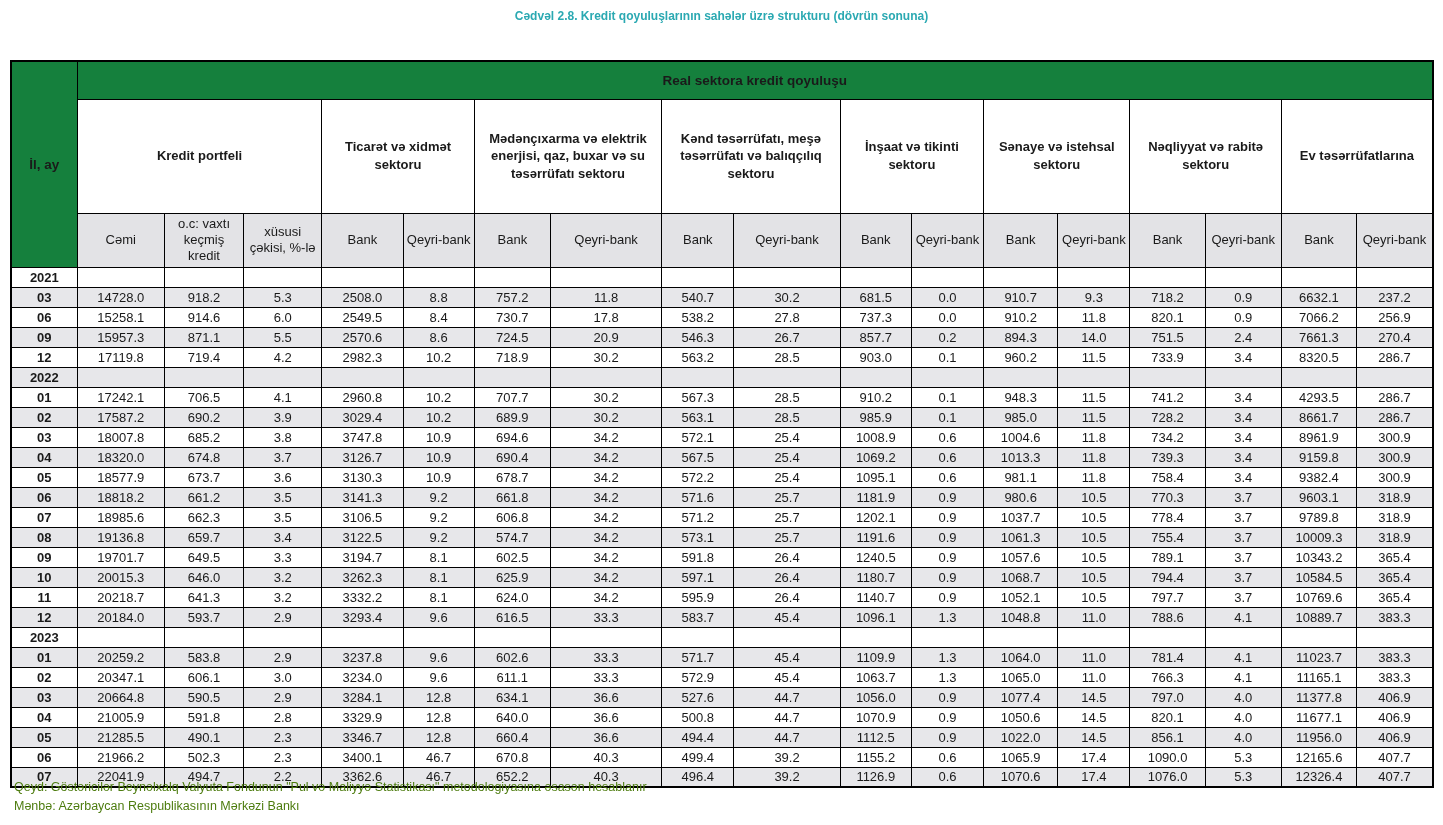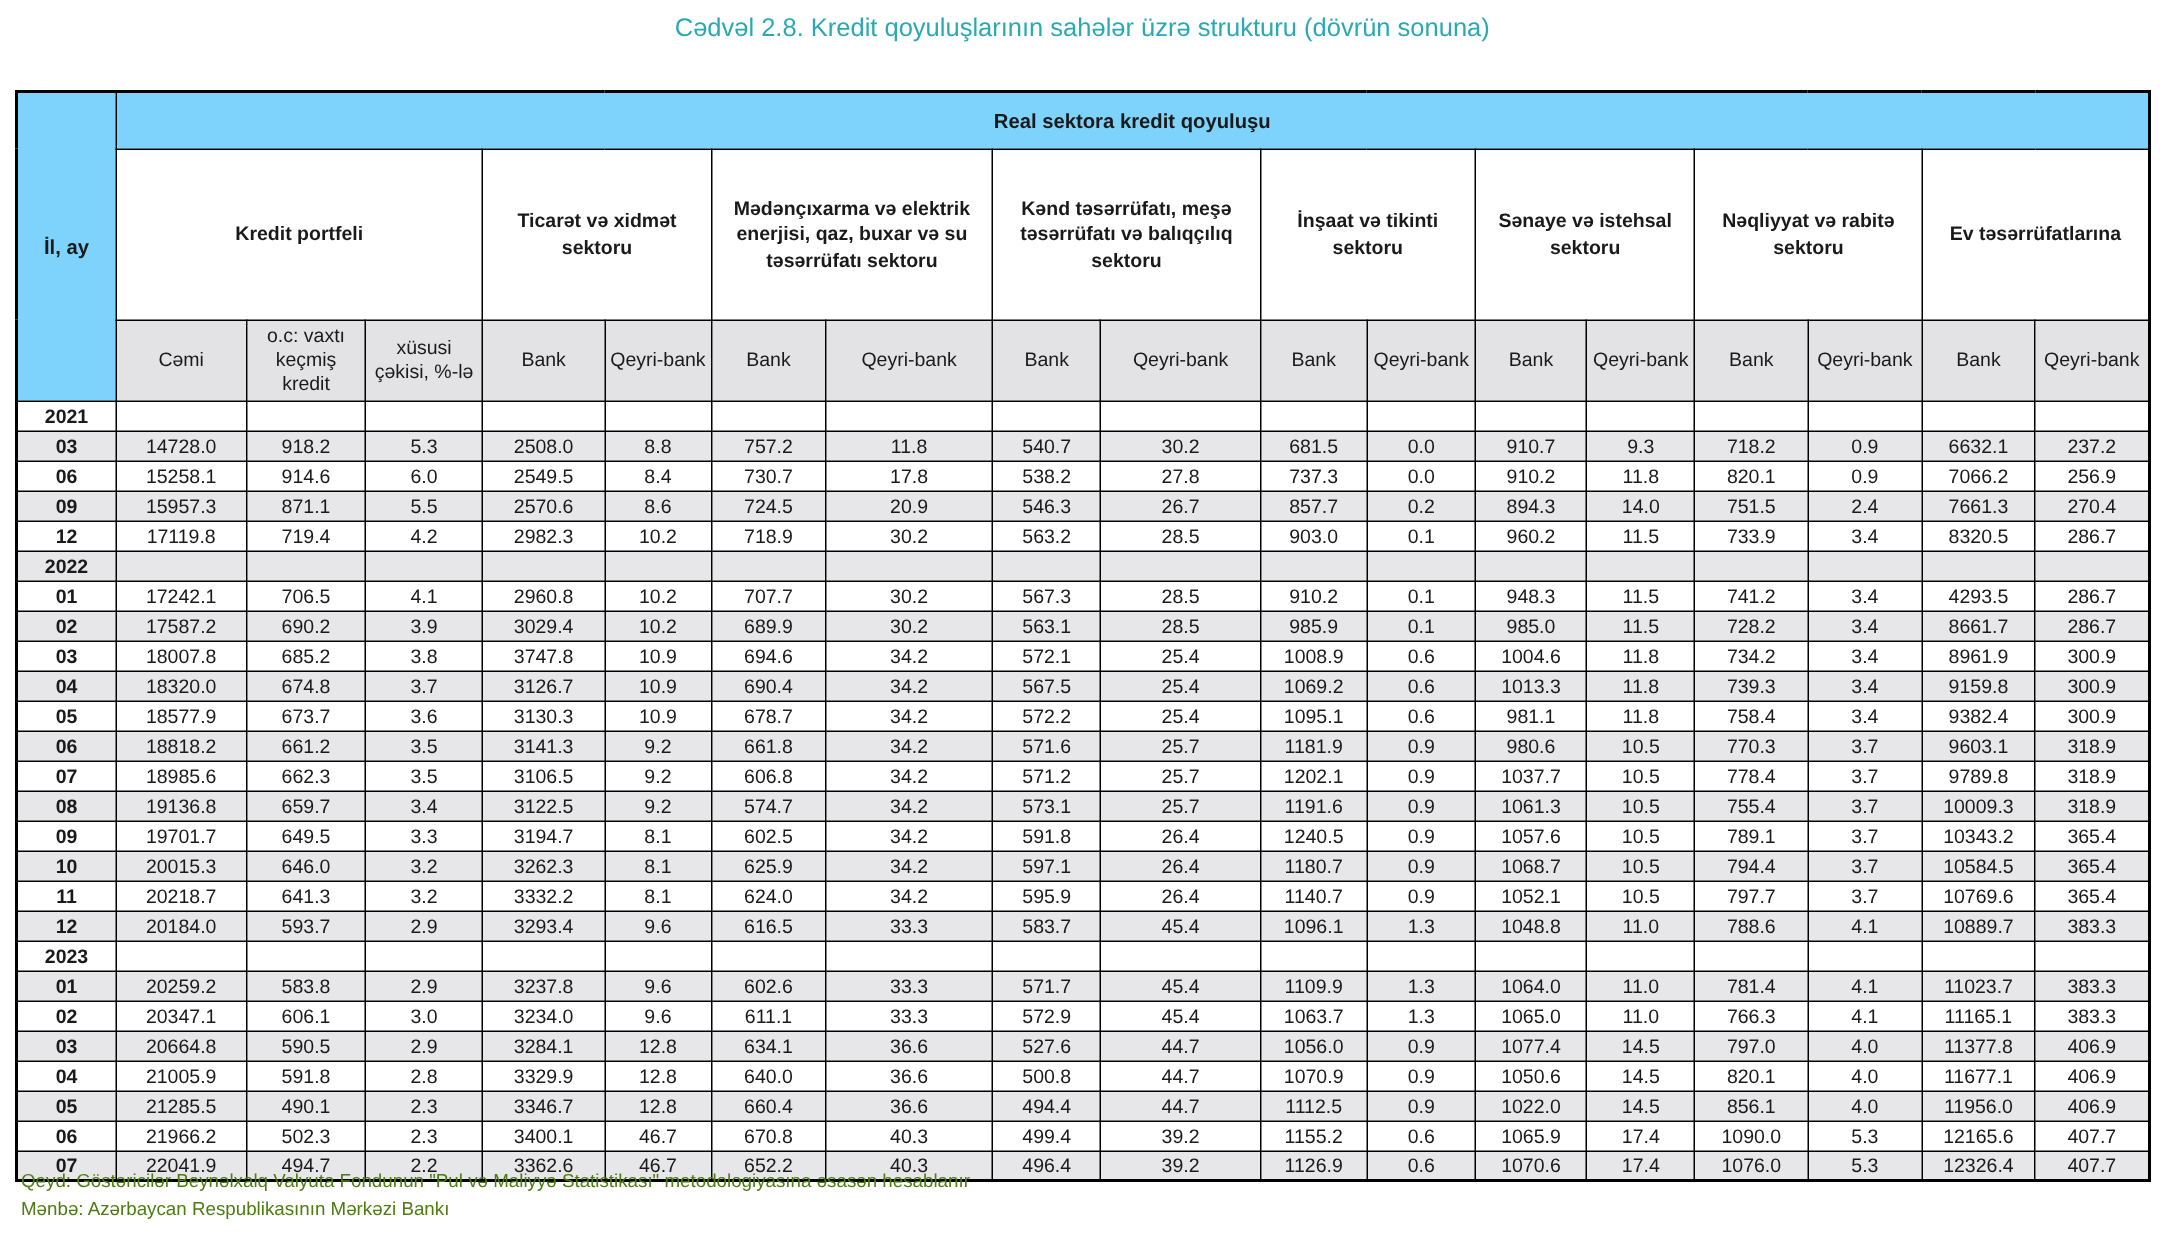--- a/index.html
+++ b/index.html
@@ -5,22 +5,22 @@
   * { margin:0; padding:0; box-sizing:border-box; }
   body {
     font-family: "Liberation Sans", sans-serif;
     background:#ffffff;
     color:#1a1a1a;
     width:1443px;
   }
   .page { width:1443px; height:825px; position:relative; background:#fff; }
   .title {
     text-align:center;
-    font-size:17px;
-    font-weight:normal;
+    font-size:12px;
+    font-weight:bold;
     color:#2ba9b2;
     padding-top:9px;
   }
   .unit-label {
     position:absolute;
     right:12px;
     top:42px;
     font-size:12px;
     color:#4c1d95;
     margin-top:19px;
@@ -34,21 +34,21 @@
     border:2px solid #000;
   }
   table.main th, table.main td {
     border:1px solid #000;
     font-size:13px;
     text-align:center;
     vertical-align:middle;
     padding:0 2px;
     overflow:hidden;
   }
-  thead tr.band-top th { height:38px; background:#7dd3fc; font-weight:bold; font-size:13.5px;text-align:center; }
+  thead tr.band-top th { height:38px; background:#15803d; font-weight:bold; font-size:13.5px;text-align:center; }
   thead th.rowhead { background:#e3e3e6; font-weight:bold; font-size:13.5px; }
   thead tr.band-group th { height:114px; background:#ffffff; font-weight:bold; line-height:1.35; }
   thead tr.band-sub th { height:54px; background:#e3e3e6; font-weight:normal; line-height:1.25; }
   tbody td { height:20px; background:#ffffff; }
   tbody tr.stripe td { background:#e7e7ea; }
   tbody td.month { font-weight:bold;text-align:center; }
   .notes {
     position:absolute;
     left:14px; top:778px;
     font-size:12.5px;

